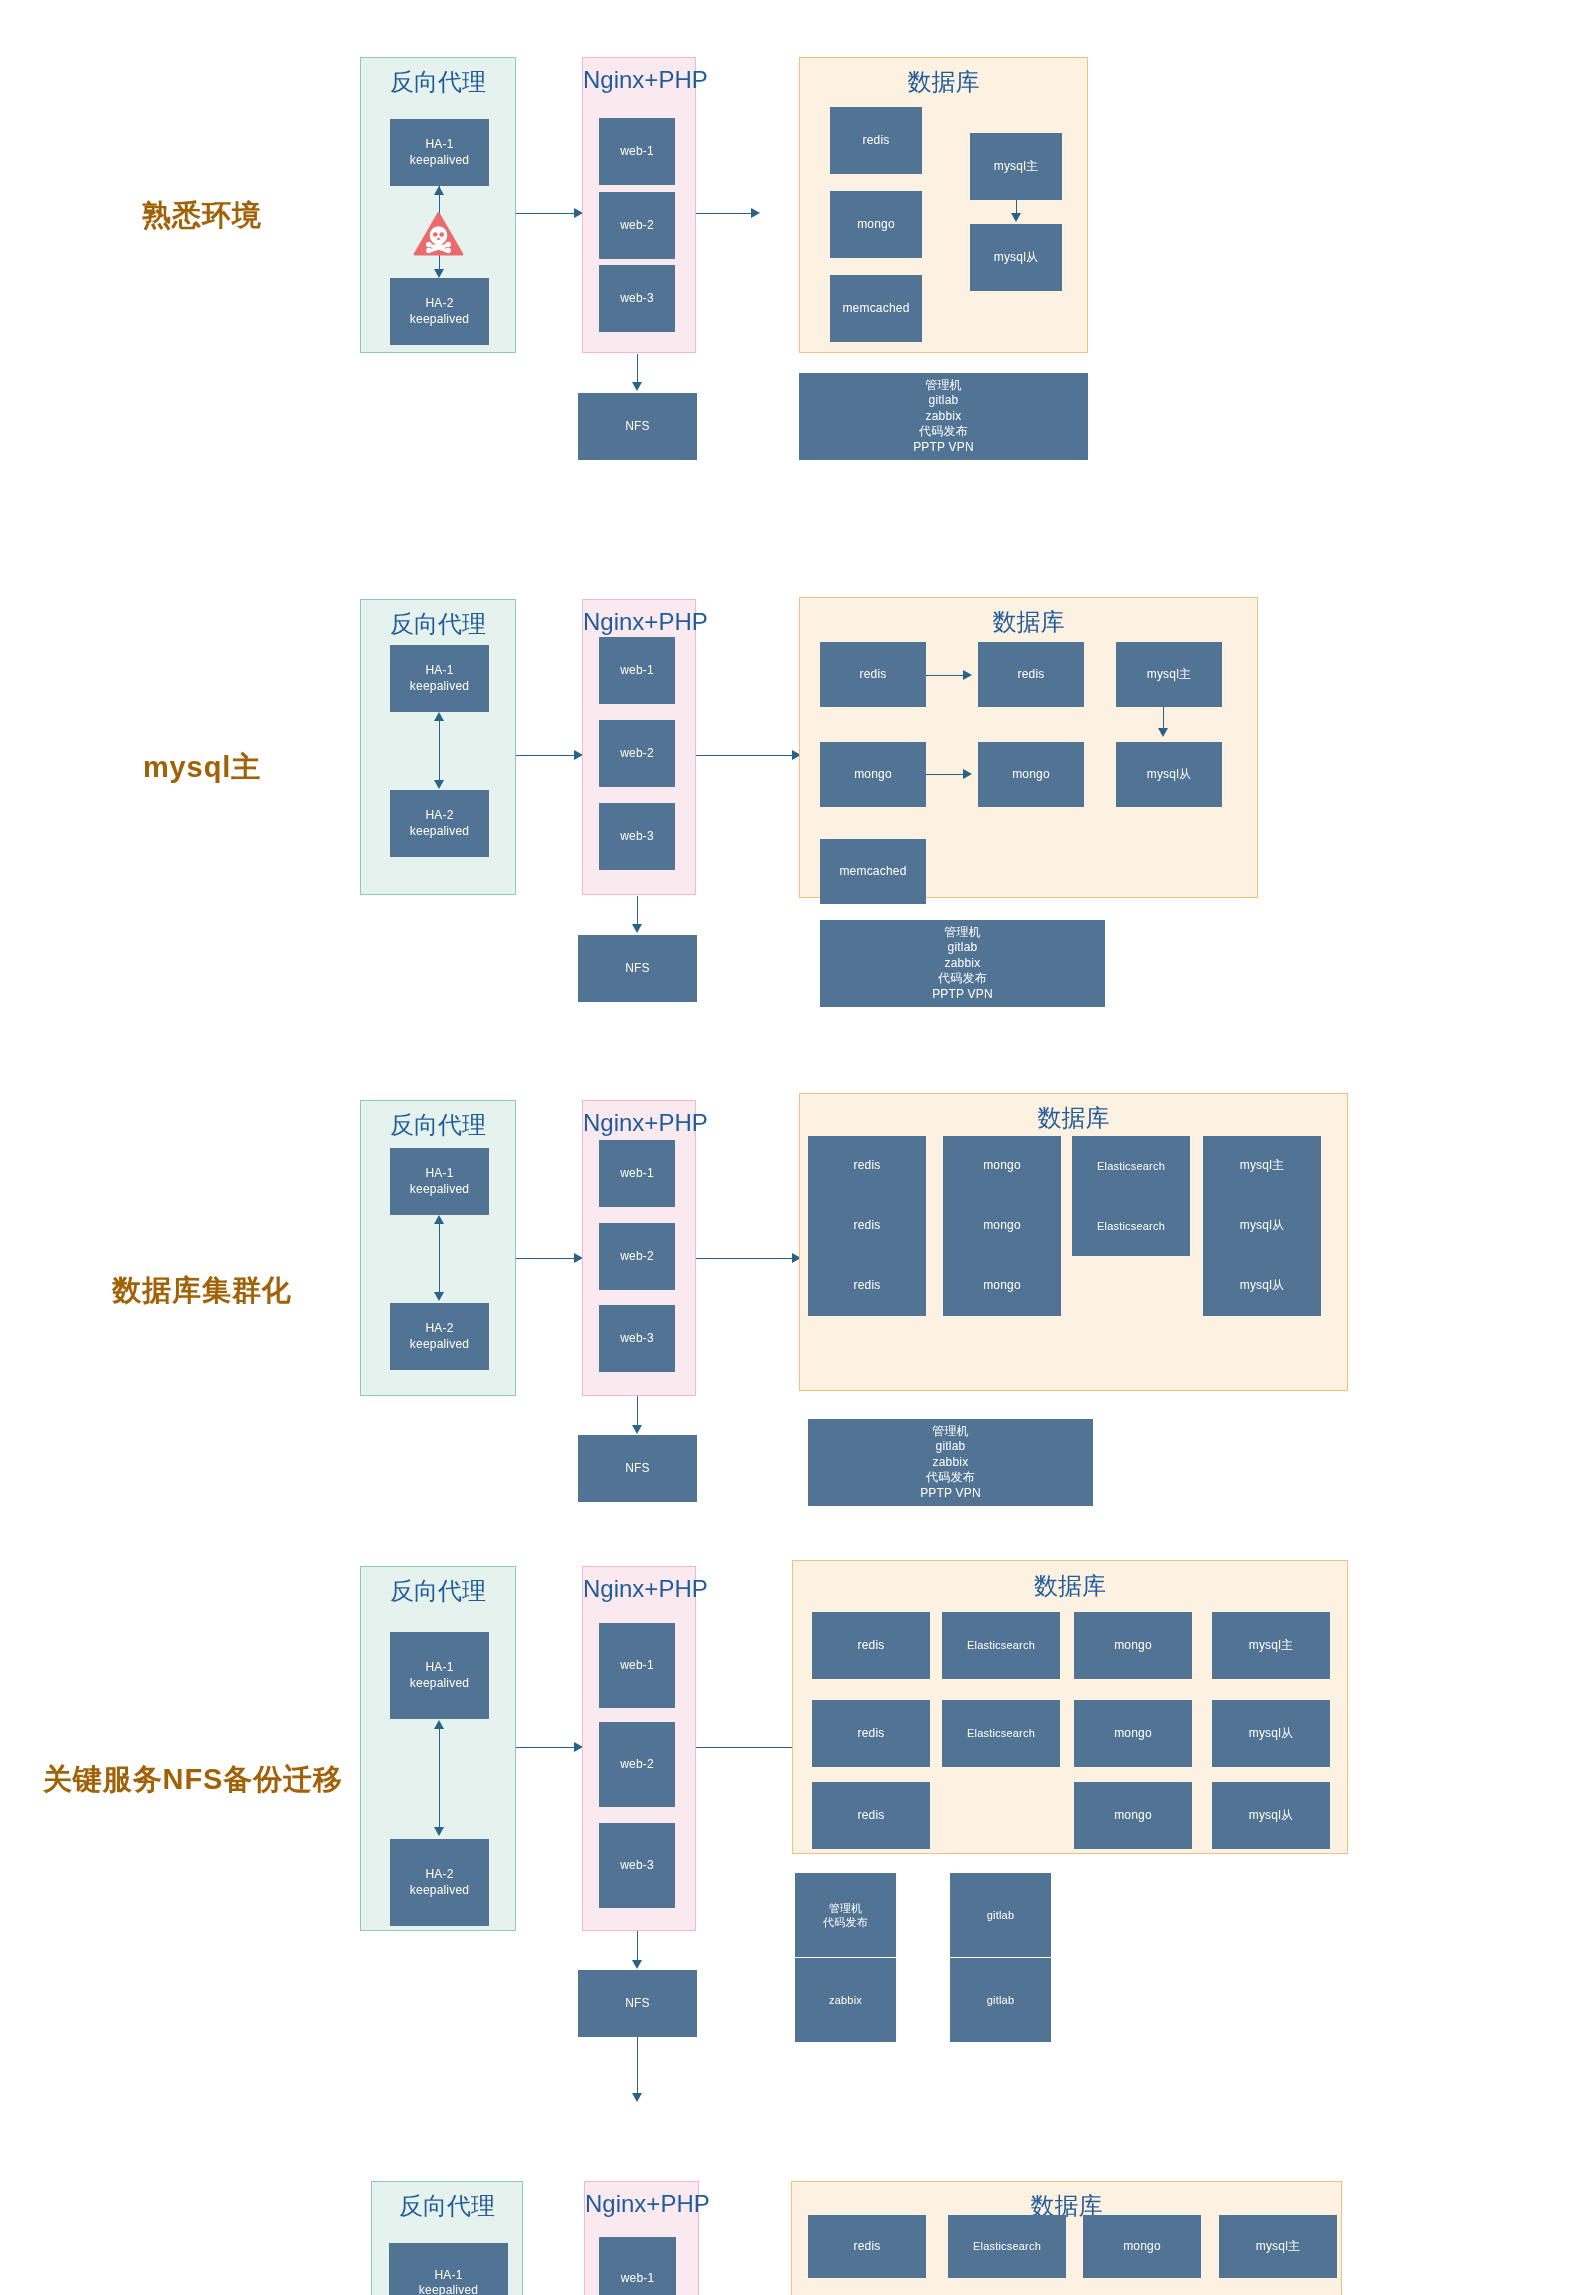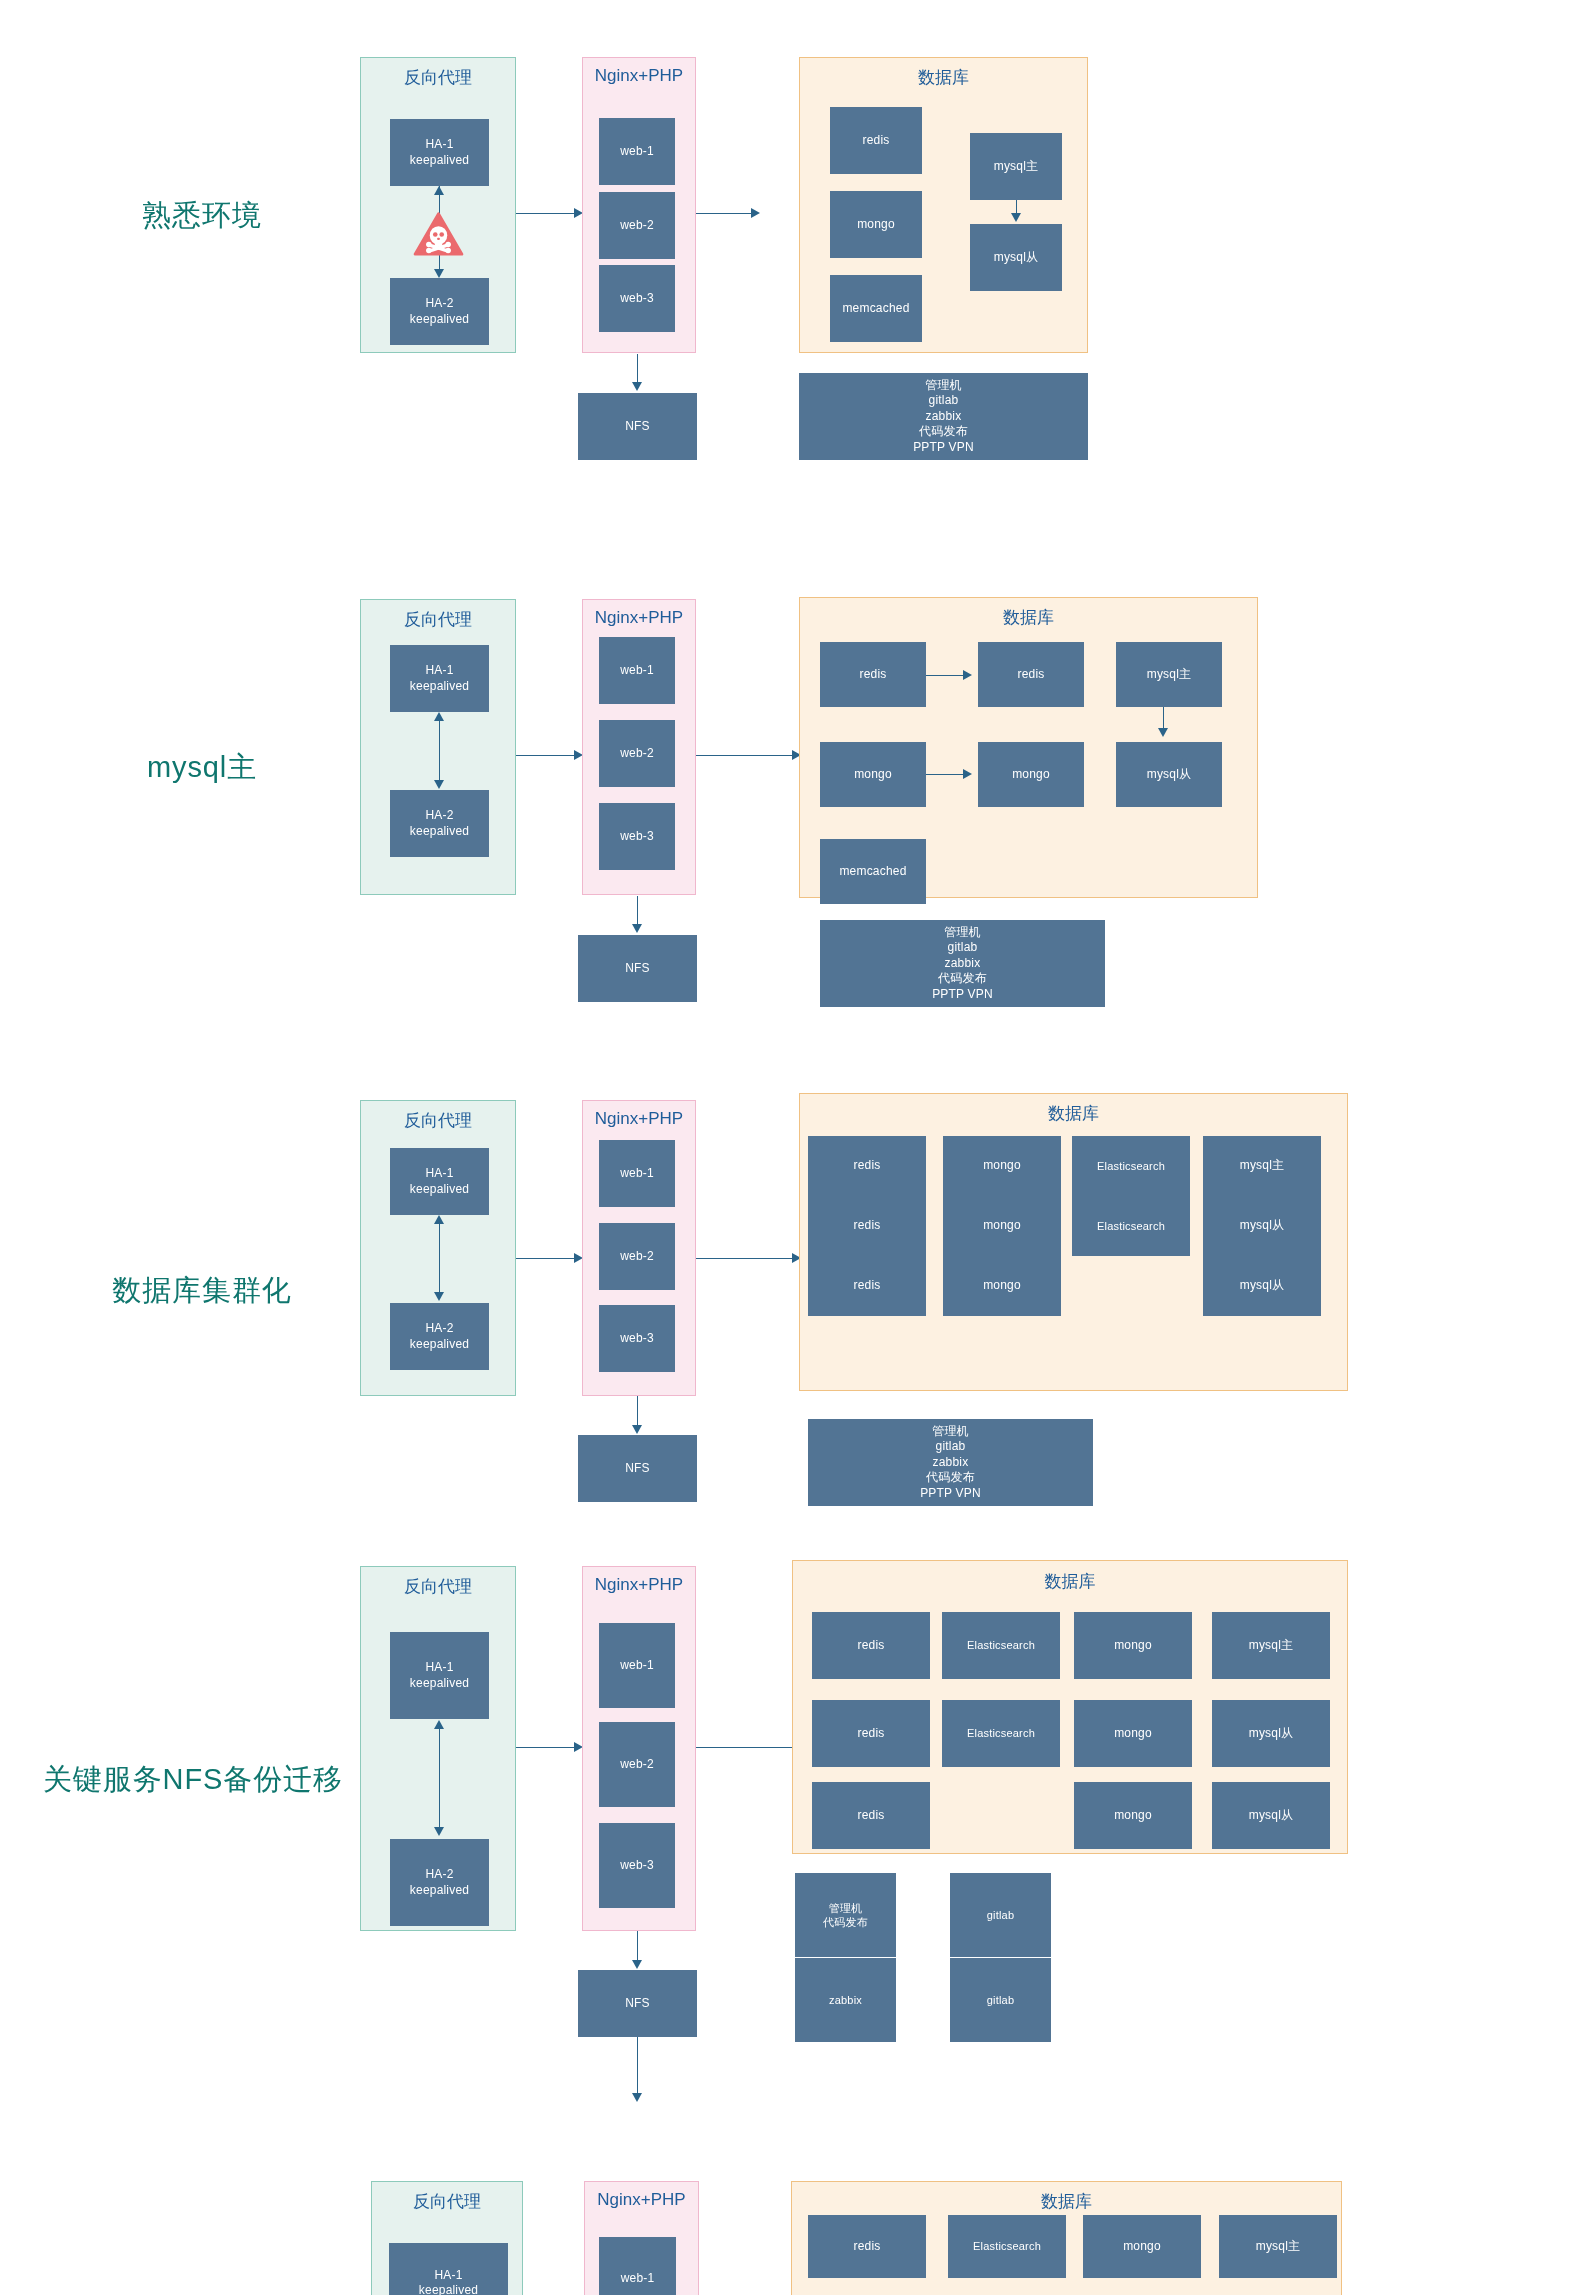--- a/index.html
+++ b/index.html
@@ -11,34 +11,34 @@
     position:relative;
     overflow:hidden;
   }
   .stage{position:absolute;left:0;top:0;width:1591px;height:3445px;}
 
   
   .section{position:absolute;left:0;width:1591px;}
 
   .sec-title{
     position:absolute;
-    color:#0f766e;
+    color:#a16207;
     font-size:29px;
     line-height:1.28;
-    font-weight:400;
+    font-weight:700;
     text-align:center;
     letter-spacing:0.9px;
     white-space:pre-line;
   }
 
   
   .panel{position:absolute;box-sizing:border-box;}
   .panel-title{
     position:absolute;left:0;right:0;top:8.3px;
-    text-align:center;font-size:17px;color:#1f5c99;font-weight:400;
+    text-align:center;font-size:24px;color:#1f5c99;font-weight:400;
   }
   .panel.proxy{background:#e6f2ee;border:0.9px solid #8dcabb;}
   .panel.web{background:#fbe9f0;border:0.9px solid #f0b7cd;}
   .panel.db{background:#fdf1e1;border:0.9px solid #f0c183;}
 
   
   .node{
     position:absolute;box-sizing:border-box;
     background:#527494;
     color:#ffffff;

